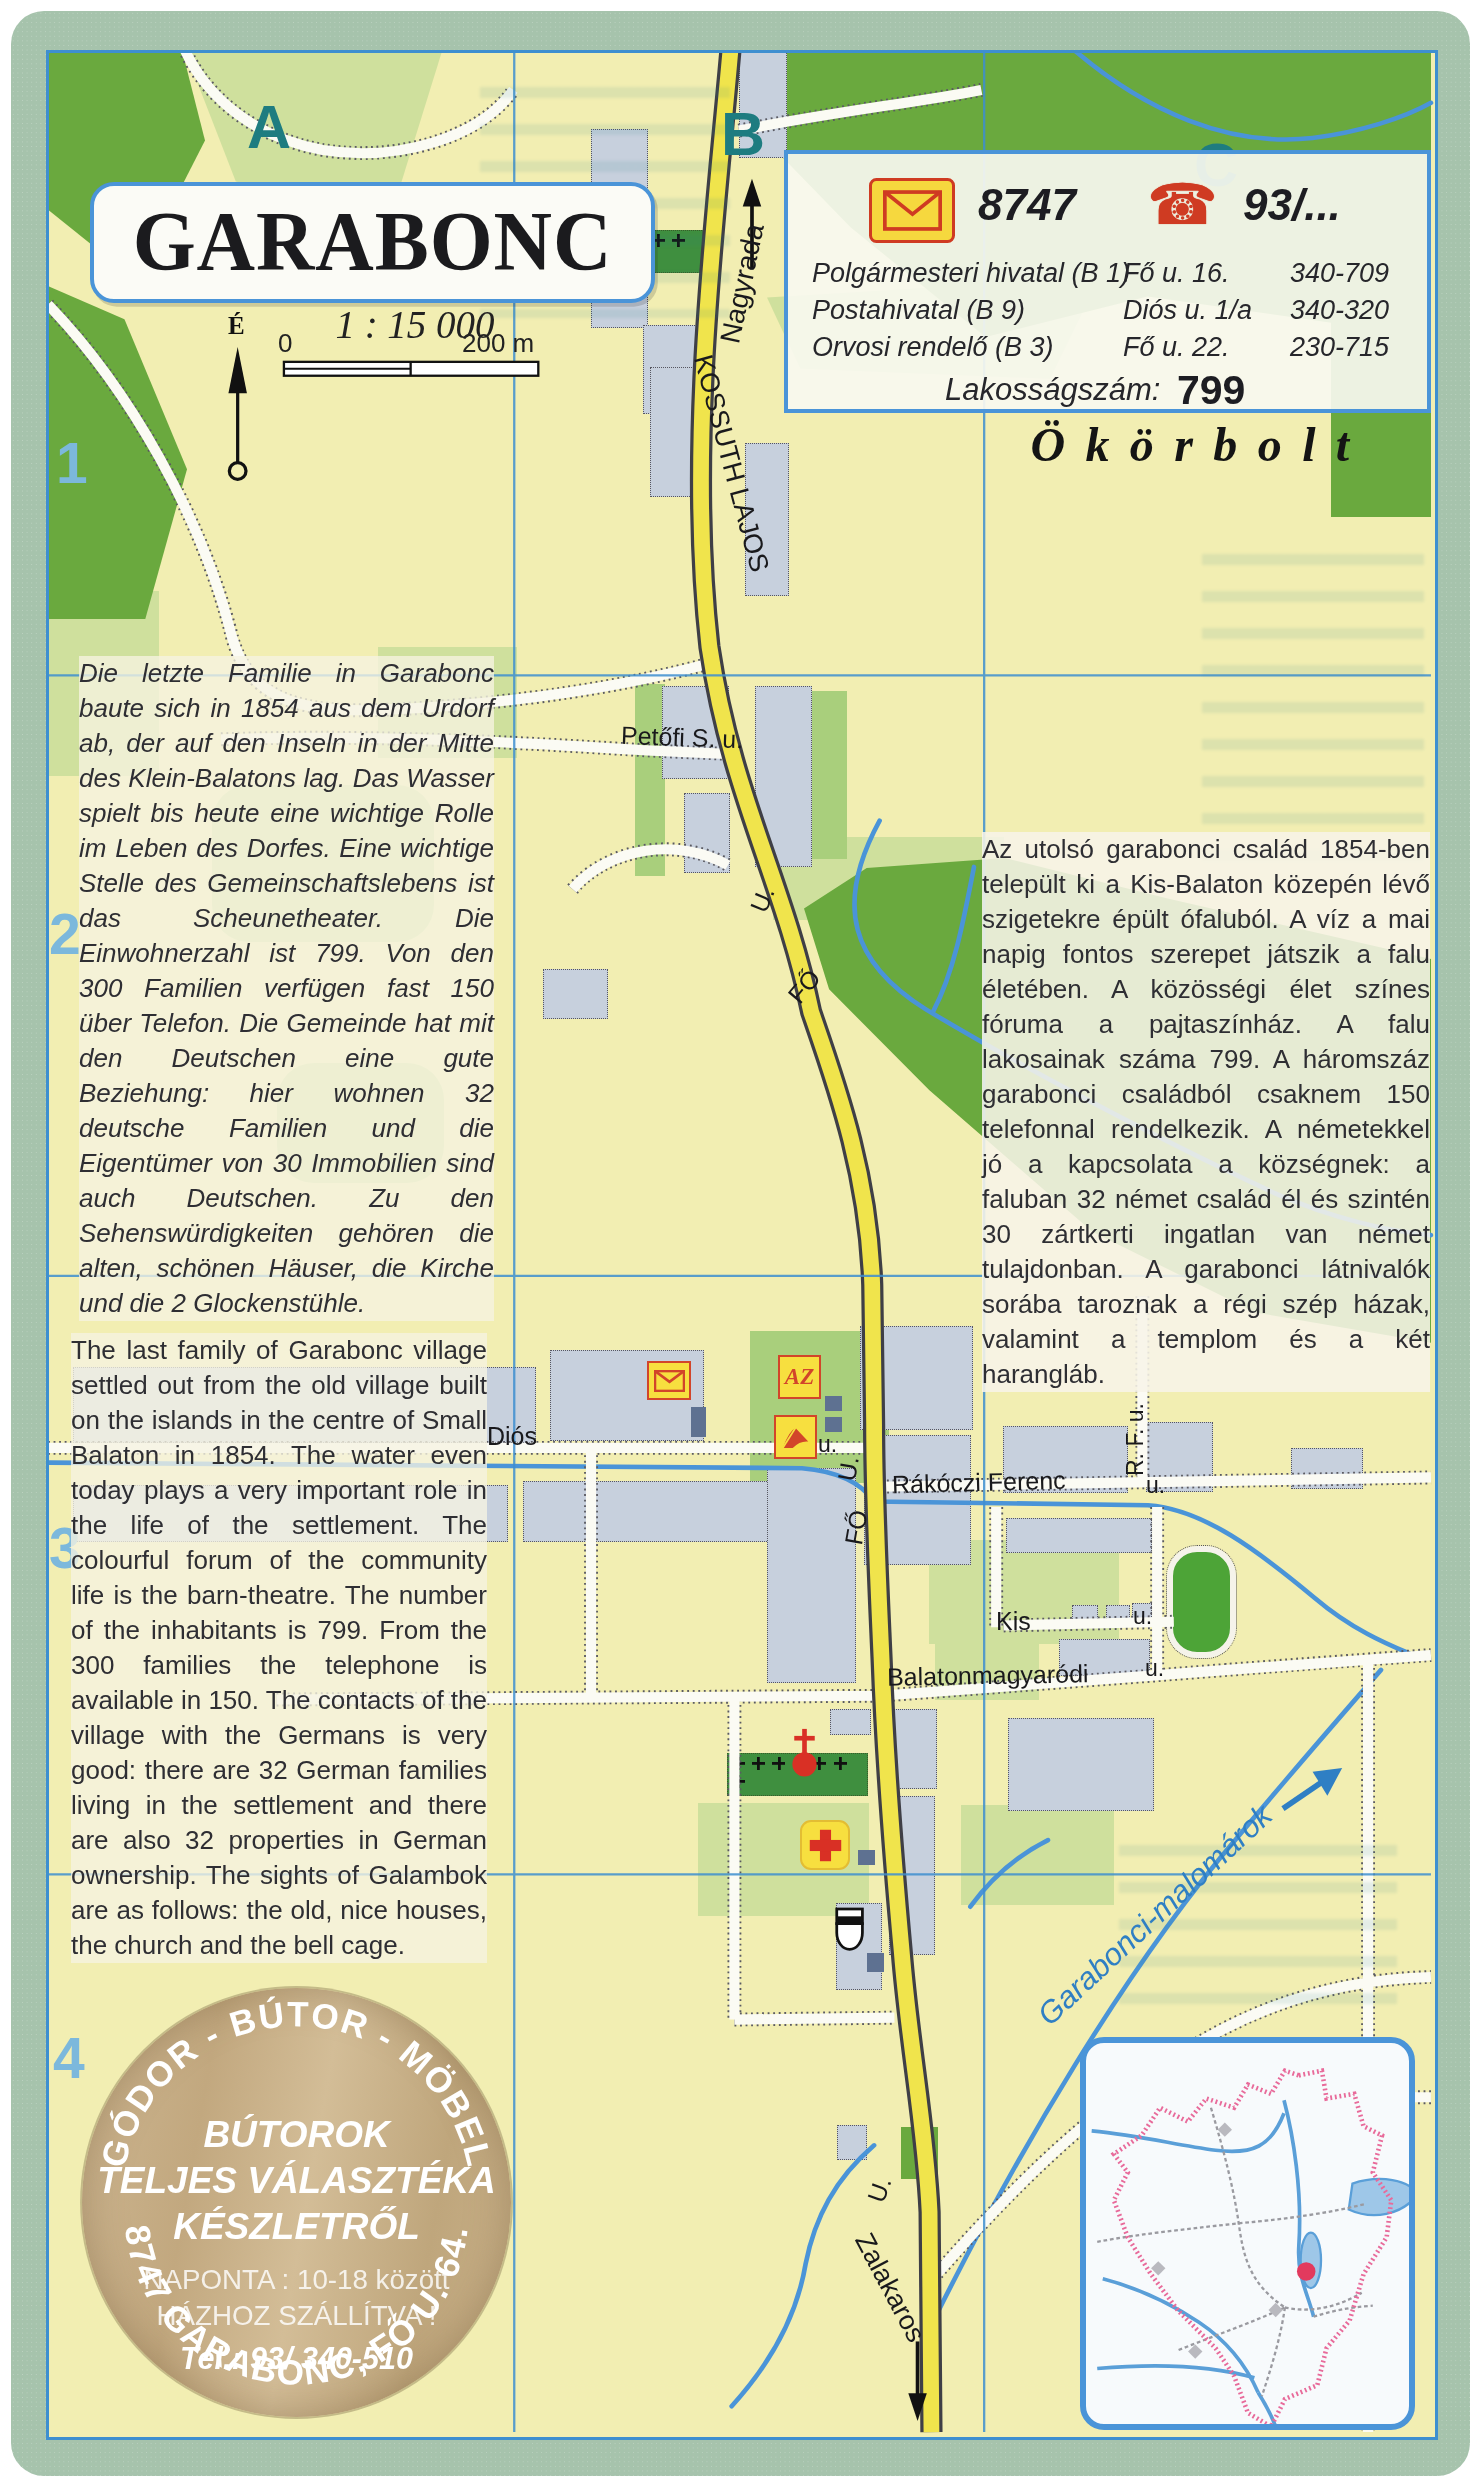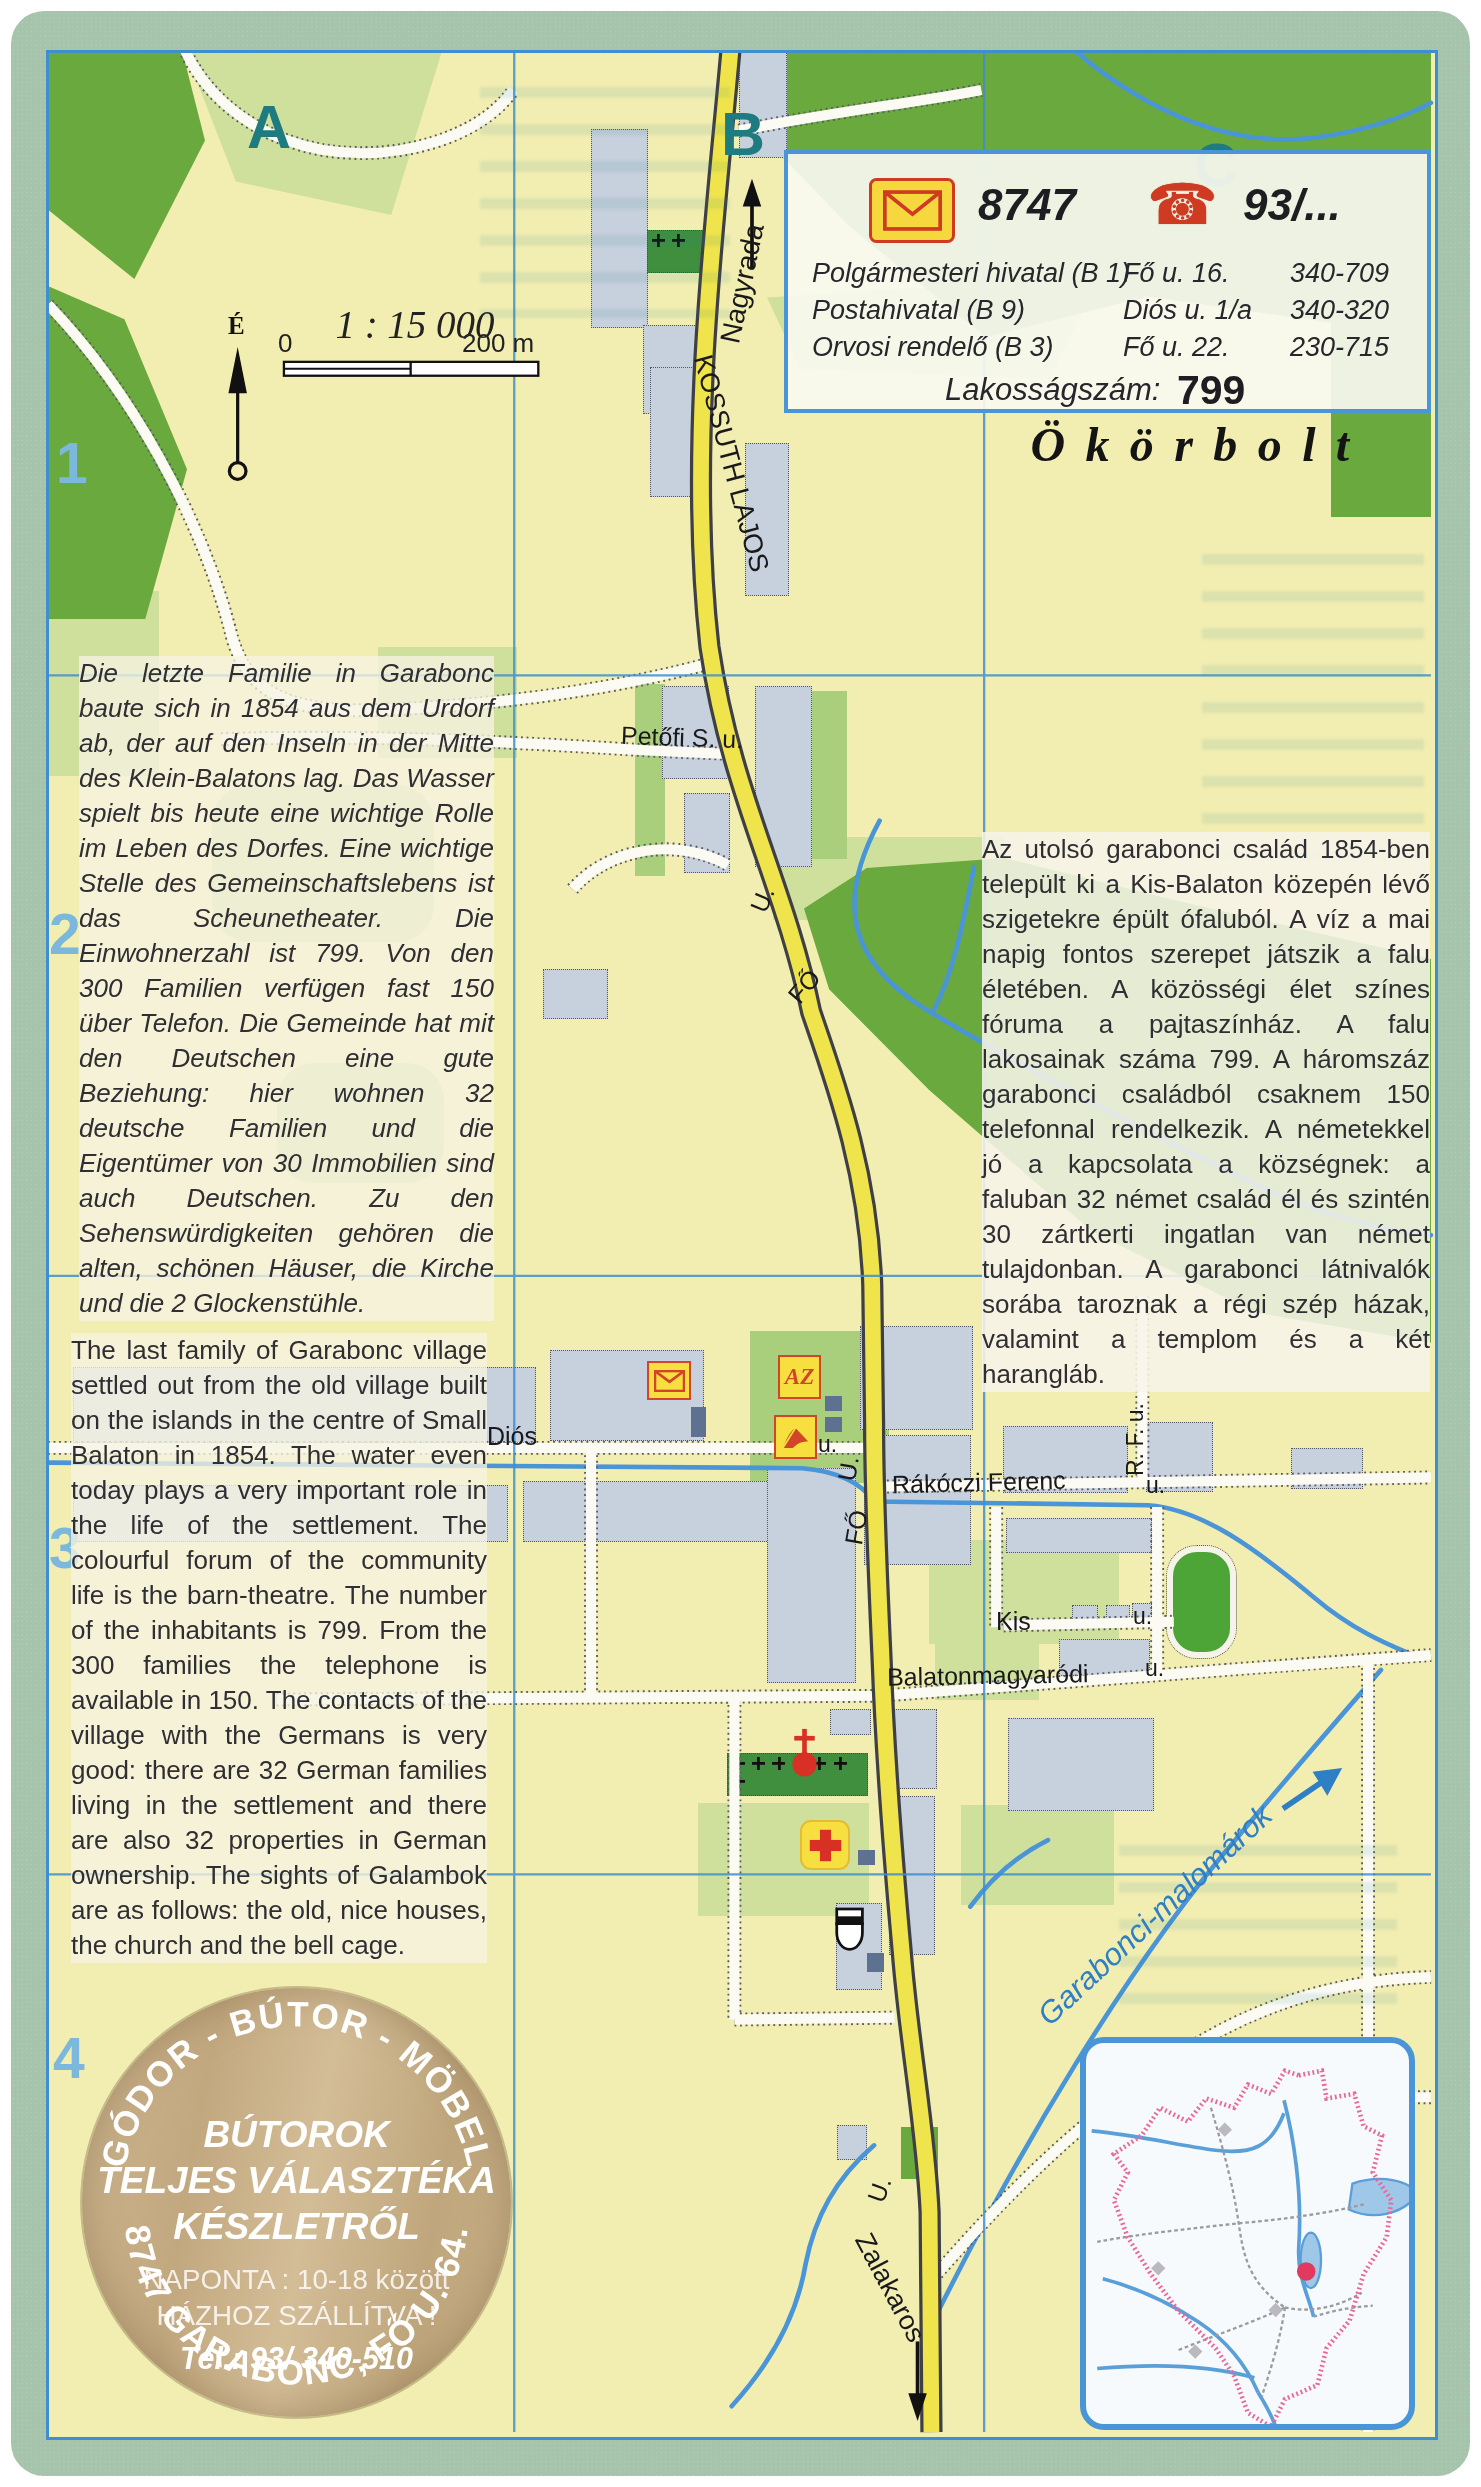--- a/index.html
+++ b/index.html
@@ -271,20 +271,23 @@
       <span class="wm" style="left:1044px;top:2003px;transform:rotate(-43deg);transform-origin:0 50%;">Garabonci-malomárok</span>
 
       <span class="gridletter" style="left:248px;top:93px;">A</span>
       <span class="gridletter" style="left:722px;top:100px;">B</span>
       <span class="gridletter" style="left:1195px;top:131px;">C</span>
       <span class="gridnumber" style="left:57px;top:431px;">1</span>
       <span class="gridnumber" style="left:50px;top:902px;">2</span>
       <span class="gridnumber" style="left:50px;top:1516px;">3</span>
       <span class="gridnumber" style="left:54px;top:2026px;">4</span>
 
+      <div id="titlebox">
+        <span>GARABONC</span>
+      </div>
       <div id="scaletext">1 : 15 000</div>
       <span class="scalenum" style="left:279px;top:329px;">0</span>
       <span class="scalenum" style="left:463px;top:329px;">200 m</span>
       <span style="position:absolute;left:229px;top:313px;font-family:'Liberation Serif',serif;font-weight:bold;font-size:25px;color:#111;">É</span>
 
       <div id="infobox">
         <div class="icod" style="left:81px;top:24px;width:80px;height:59px;">
           <svg width="59" height="41" viewBox="0 0 64 44">
               <rect x="2" y="2" width="60" height="40" fill="none" stroke="#cf3b22" stroke-width="4"></rect>
               <path d="M2,2 L32,26 L62,2" fill="none" stroke="#cf3b22" stroke-width="4"></path>

